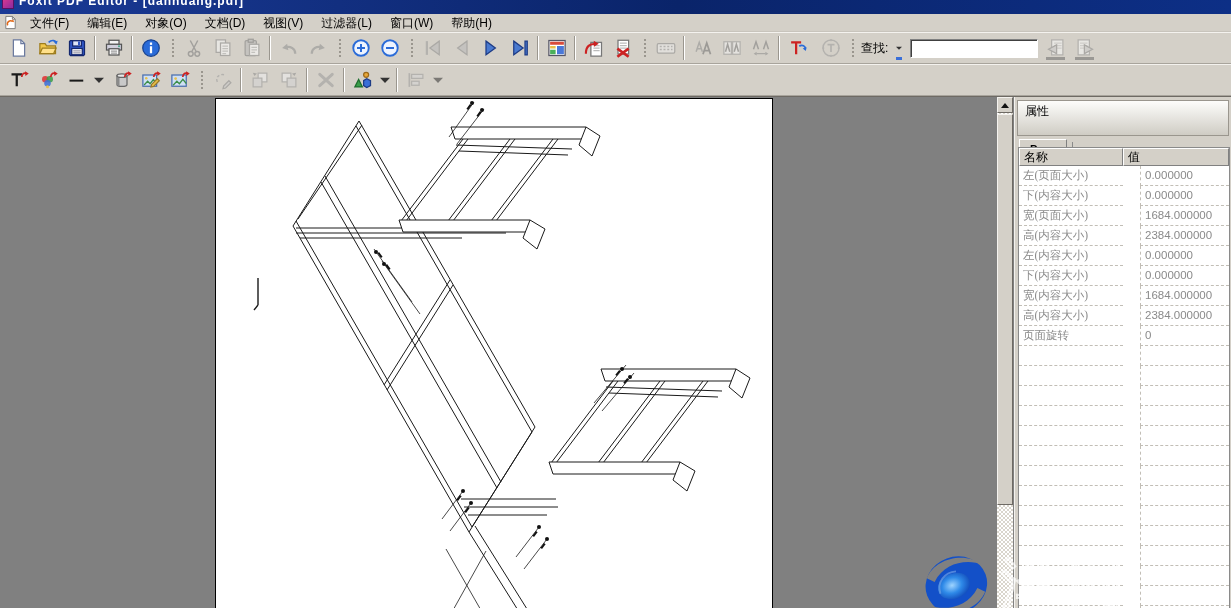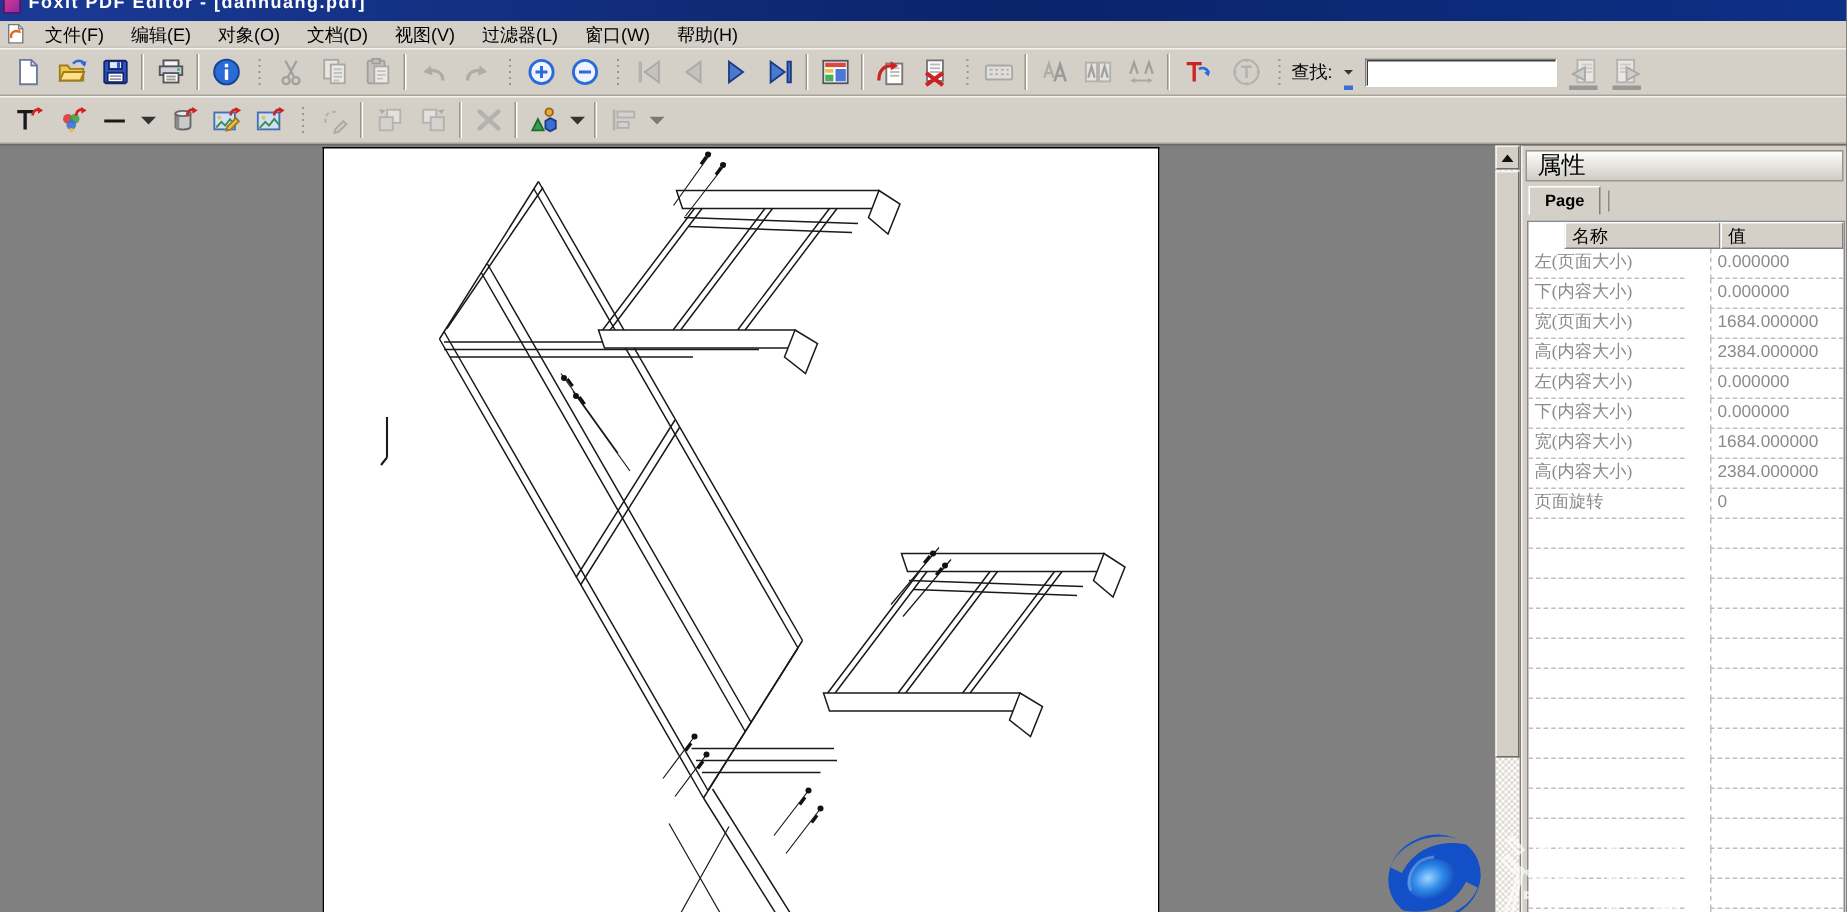--- a/index.html
+++ b/index.html
@@ -35,28 +35,28 @@
   .page svg{display:block;}
 
   
   .vscroll{position:absolute;left:997px;top:0;width:16px;height:516px;background-color:#fff;background-image:linear-gradient(45deg,#d9d5cc 25%,transparent 25%,transparent 75%,#d9d5cc 75%),linear-gradient(45deg,#d9d5cc 25%,transparent 25%,transparent 75%,#d9d5cc 75%);background-size:4px 4px;background-position:0 0,2px 2px;}
   .scroll-up{position:absolute;left:0;top:0;width:16px;height:16px;background:#d4d0c8;border:1px solid;border-color:#f4f2ee #6e6a64 #6e6a64 #f4f2ee;display:flex;align-items:center;justify-content:center;}
   .scroll-up::after{content:'';width:0;height:0;border-left:4px solid transparent;border-right:4px solid transparent;border-bottom:5px solid #111;}
   .scroll-thumb{position:absolute;left:0;top:17px;width:16px;height:391px;background:#d4d0c8;border:1px solid;border-color:#f4f2ee #6e6a64 #6e6a64 #f4f2ee;}
 
   
   .panel{position:absolute;left:1014px;top:0;width:217px;height:516px;background:#d4d0c8;border-left:1px solid #f4f2ee;}
-  .panel-title{margin:3px 2px 0 2px;height:21px;line-height:20px;padding-left:7px;font-size:16px;color:#000;background:linear-gradient(180deg,#fdfdfb,#cfccc4);border:1px solid #9a968e;}
+  .panel-title{margin:3px 2px 0 2px;height:36px;line-height:20px;padding-left:7px;font-size:12px;color:#000;background:linear-gradient(180deg,#fdfdfb,#cfccc4);border:1px solid #9a968e;}
   .tabs{height:21px;display:flex;align-items:flex-end;padding-left:4px;margin-top:1px;}
   .tab{height:19px;line-height:18px;padding:0 10px;font-size:11px;background:#d4d0c8;border:1px solid #808080;border-bottom:none;border-top-color:#fff;border-left-color:#fff;position:relative;font-weight:bold;}
   .tab-div{width:1px;height:14px;background:#8a8a8a;margin:0 0 2px 5px;}
   .grid{position:absolute;left:3px;right:1px;top:50px;bottom:0;background:#fff;border:1px solid #8a8a8a;overflow:hidden;}
   .grid-head{display:flex;height:18px;}
   .gh{background:#d4d0c8;font-size:12px;line-height:17px;padding-left:4px;border-top:1px solid #fff;border-left:1px solid #fff;border-right:1px solid #808080;border-bottom:1px solid #808080;}
-  .gh.name{width:104px;margin-left:24px;}
+  .gh.name{width:104px;}
   .gh.val{flex:1;}
   .grow{display:flex;height:20px;}
   .cell{font-size:11.5px;line-height:19px;color:#8a8a8a;padding-left:4px;border-bottom:1px dashed #c2beb6;white-space:nowrap;overflow:hidden;}
   .cell.name{width:104px;font-family:Liberation Serif, serif;}
   .cell.val{flex:1;border-left:1px dashed #c2beb6;margin-left:17px;}
 
   
   .watermark{position:absolute;left:919px;top:452px;display:flex;align-items:center;z-index:40;pointer-events:none;justify-content:center;}
   .wm-text{font-size:56px;line-height:56px;margin-left:8px;letter-spacing:10px;color:transparent;-webkit-text-stroke:2px rgba(255,255,255,.8);opacity:.85;white-space:nowrap;}
 </style>

